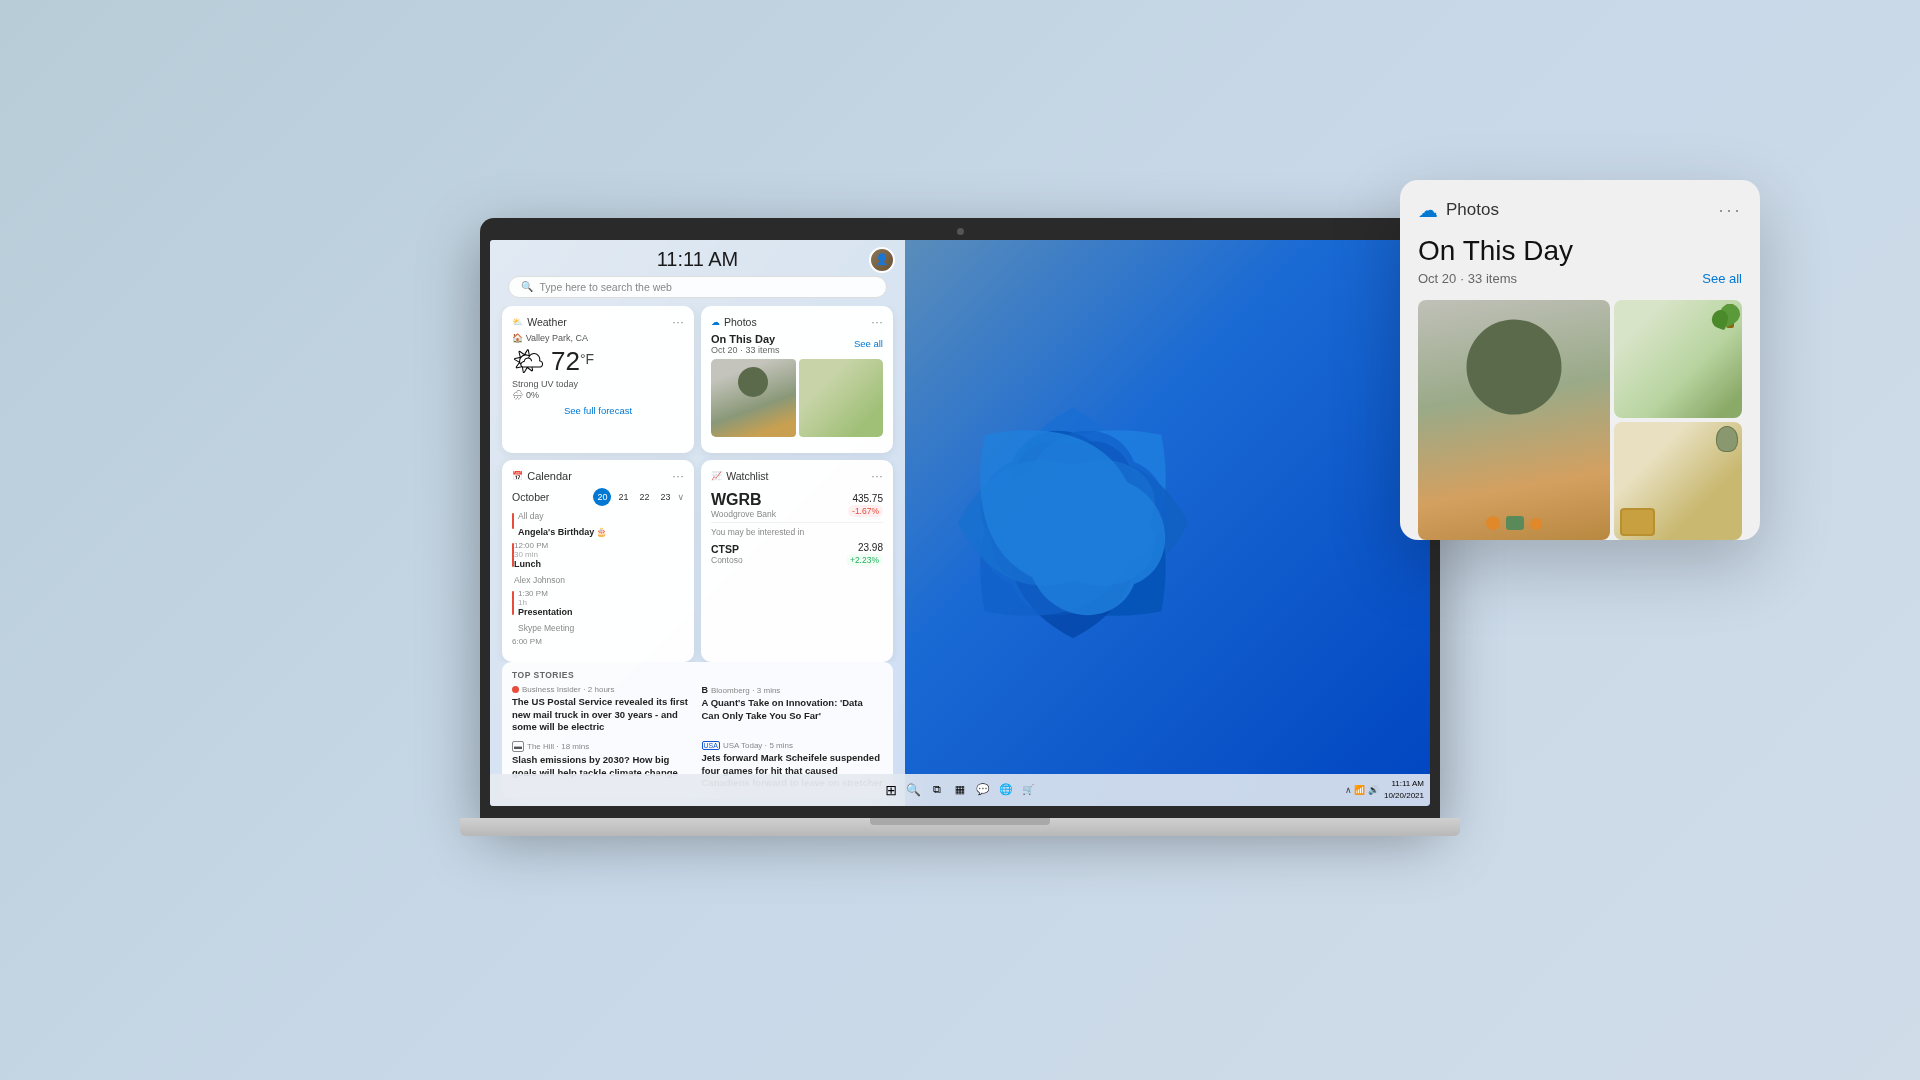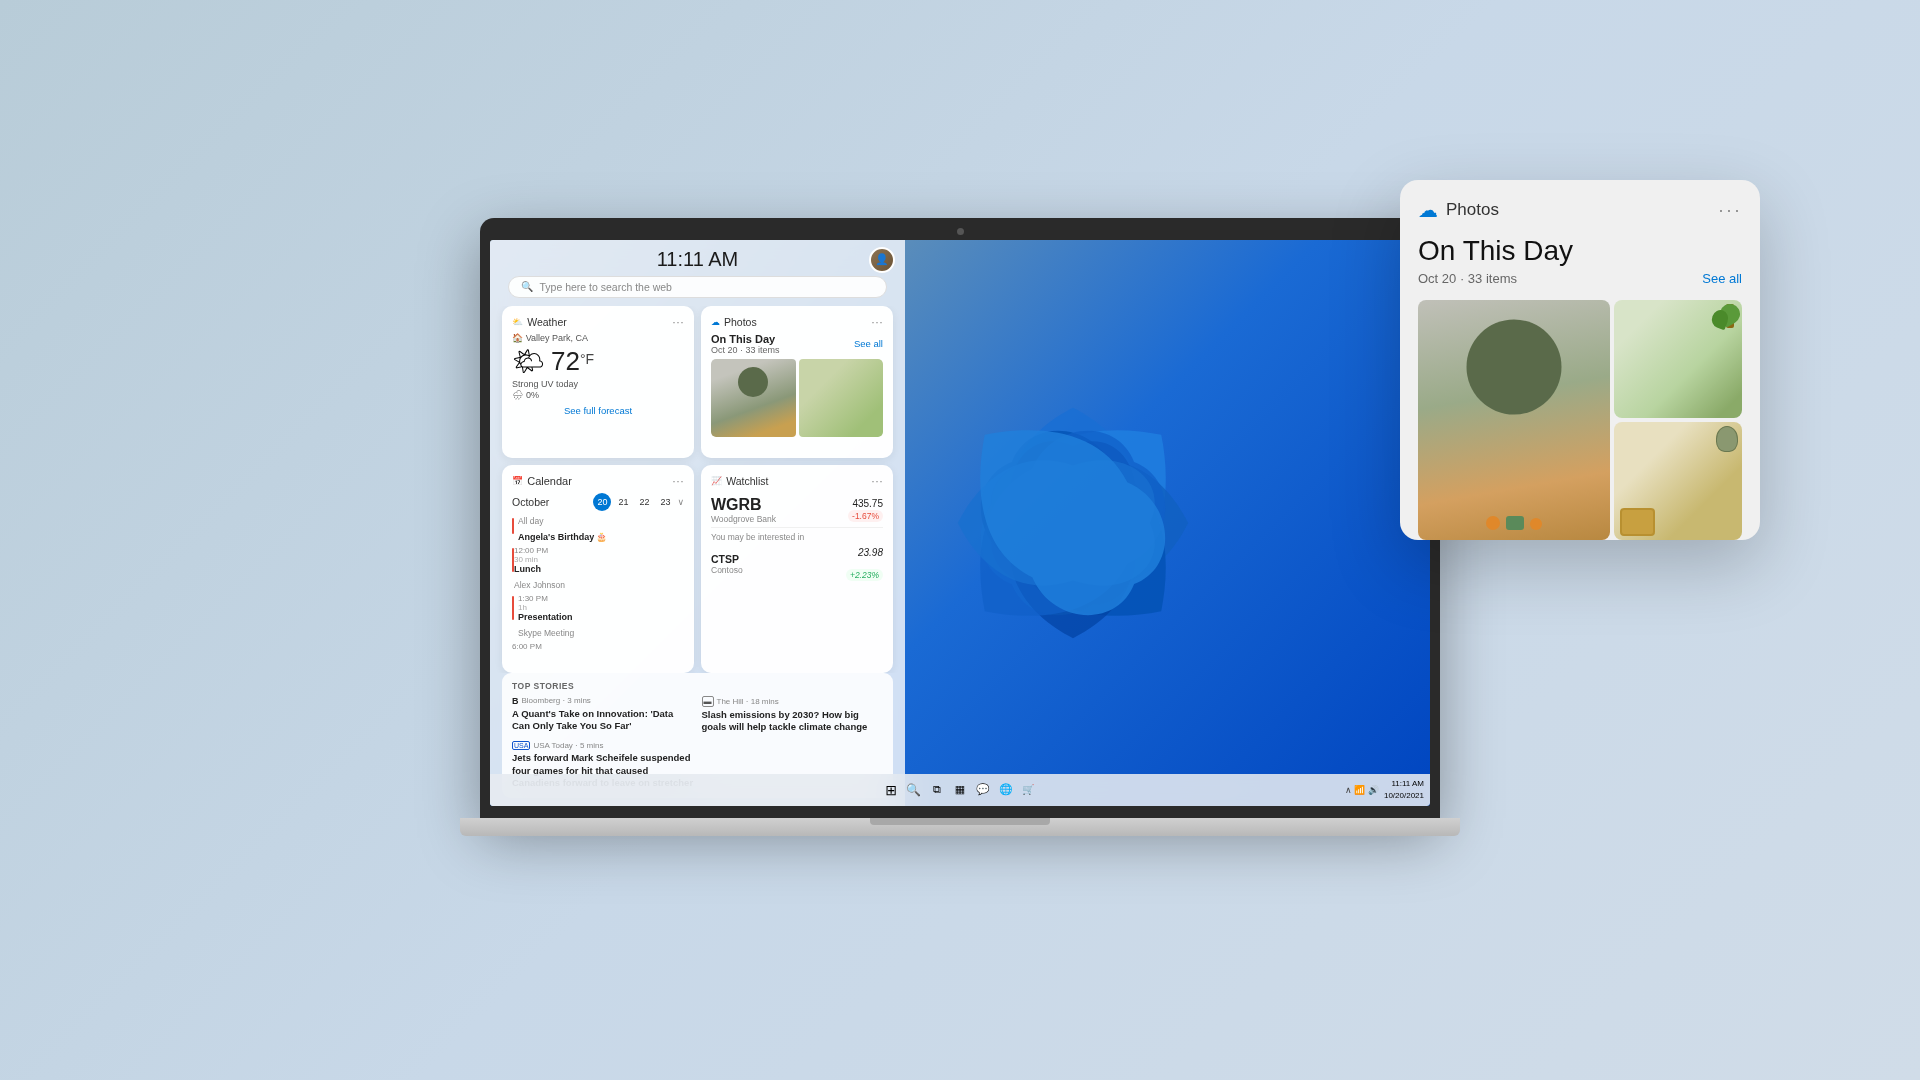--- a/index.html
+++ b/index.html
@@ -213,32 +213,39 @@
                   <span style="font-size:8.5px; color:#e74c3c; background:#fef0f0; padding:1px 4px; border-radius:8px;">-1.67%</span>
                 </div>
               </div>
               <div style="font-size:8.5px; color:#888; margin:4px 0 2px;">You may be interested in</div>
 
               <div style="display:flex; justify-content:space-between; align-items:center; padding:3px 0;">
                 <div>
                   <div style="font-size:10.5px; font-weight:700; color:#222;">CTSP</div>
                   <div style="font-size:8.5px; color:#888;">Contoso</div>
                 </div>
-                <div style="display:flex; flex-direction:column; align-items:flex-end; gap:11px;font-style:italic;">
+                <div style="display:flex; flex-direction:column; align-items:flex-end; gap:1px;">
                   <span style="font-size:10px; color:#222;">23.98</span>
                   <span style="font-size:8.5px; color:#27ae60; background:#f0fef4; padding:1px 4px; border-radius:8px;">+2.23%</span>
                 </div>
               </div>
             </div>
           </div>
 
 
           <div style="margin:0 12px 8px; background:rgba(255,255,255,0.88); border-radius:9px; padding:8px 10px; overflow:hidden;">
             <div style="font-size:8.5px; font-weight:700; color:#666; text-transform:uppercase; margin-bottom:5px; letter-spacing:0.5px;">TOP STORIES</div>
             <div style="display:grid; grid-template-columns:1fr 1fr; gap:8px;">
+              <div style="cursor:pointer;">
+                <div style="display:flex; align-items:center; gap:3px; margin-bottom:2px;">
+                  <div style="width:7px; height:7px; border-radius:50%; background:#e74c3c;"></div>
+                  <span style="font-size:8px; color:#888;">Business Insider · 2 hours</span>
+                </div>
+                <div style="font-size:9.5px; font-weight:600; color:#222; line-height:1.3;">The US Postal Service revealed its first new mail truck in over 30 years - and some will be electric</div>
+              </div>
               <div style="cursor:pointer;">
                 <div style="display:flex; align-items:center; gap:3px; margin-bottom:2px;">
                   <span style="font-size:9px; font-weight:700; color:#222;">B</span>
                   <span style="font-size:8px; color:#888;">Bloomberg · 3 mins</span>
                 </div>
                 <div style="font-size:9.5px; font-weight:600; color:#222; line-height:1.3;">A Quant's Take on Innovation: 'Data Can Only Take You So Far'</div>
               </div>
               <div style="cursor:pointer;">
                 <div style="display:flex; align-items:center; gap:3px; margin-bottom:2px;">
                   <span style="font-size:8px; color:#555; border:1px solid #888; padding:0 1px; border-radius:2px;">▬</span>

